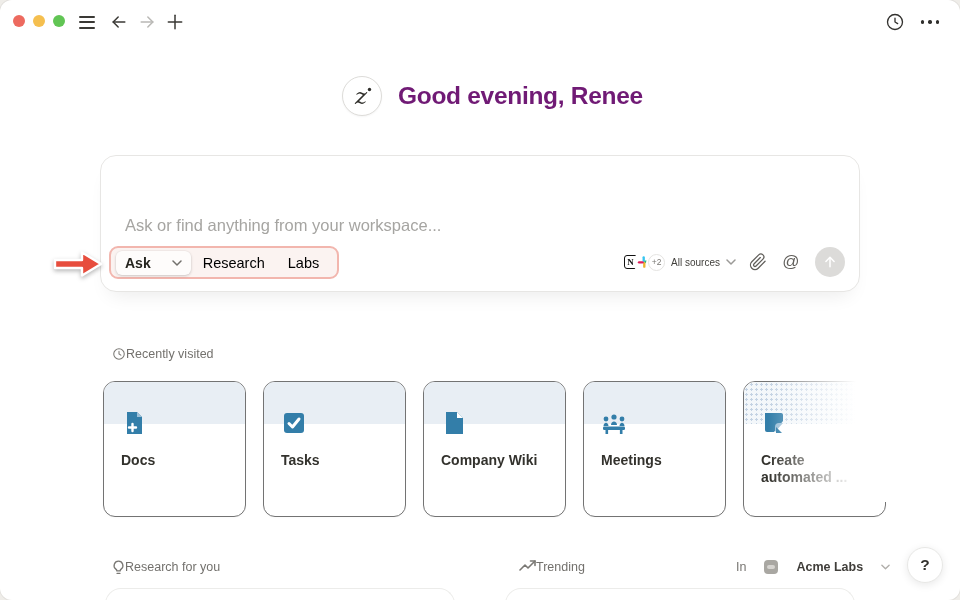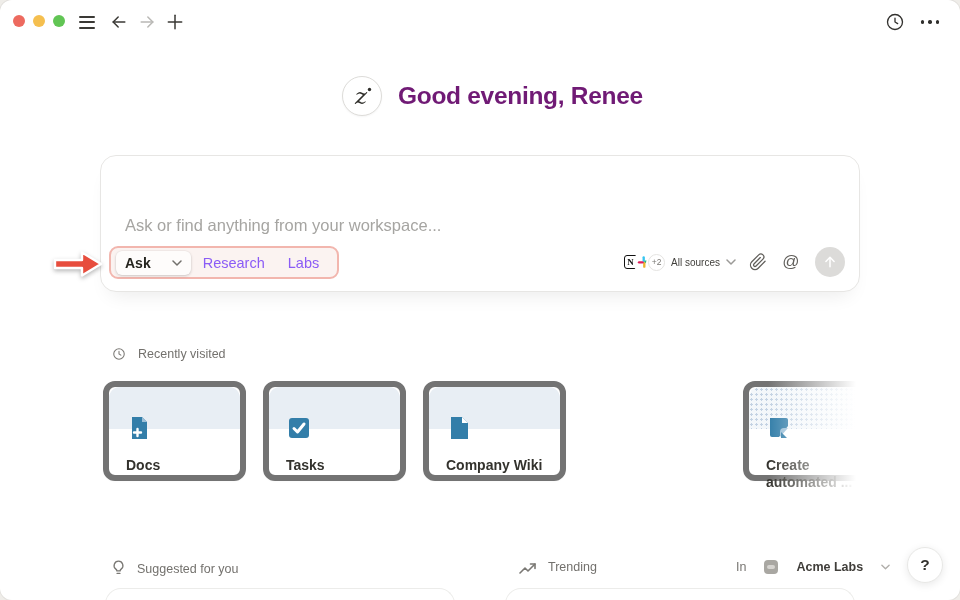--- a/index.html
+++ b/index.html
@@ -24,39 +24,39 @@
 
   
   .greet-avatar { position:absolute; left:342px; top:76px; width:40px; height:40px; border-radius:50%; border:1px solid #dddcd9; background:#fff; display:flex; align-items:center; justify-content:center; box-shadow:0 1px 2px rgba(0,0,0,.04); }
   .greet-title { position:absolute; left:398px; top:76px; height:40px; line-height:40px; font-size:24.5px; font-weight:700; letter-spacing:-0.3px; color:#701a75; }
 
   
   .composer { position:absolute; left:100px; top:155px; width:760px; height:137px; background:#fff; border:1px solid #e7e6e4; border-radius:16px; box-shadow:0 12px 20px -10px rgba(0,0,0,.09); }
   .composer-input { position:absolute; left:24px; top:16px; right:24px; font-size:16.5px; color:#a6a5a2; cursor:text;margin-top:44px; }
   .mode-wrap { position:absolute; left:8px; bottom:12px; height:33px; display:flex; align-items:center; padding:0 7px 0 5px; gap:1px; border:2px solid #f2b6ae; border-radius:9px; background:#fbf3f1; }
   .mode-ask { display:flex; align-items:center; gap:21px; padding:4px 9px; background:#fefcfb; border-radius:6px; box-shadow:0 1px 3px rgba(15,15,15,.18), 0 0 0 .5px rgba(15,15,15,.04); font-size:14px; font-weight:600; color:#26251f; cursor:pointer; }
-  .mode-item { padding:4px 11px; font-size:14.5px; color:#8b5cf6; cursor:pointer; }
+  .mode-item { padding:4px 11px; font-size:14.5px; color:#000000; cursor:pointer; }
   .annot-arrow { position:absolute; left:52px; top:249px; z-index:20; pointer-events:none; filter:drop-shadow(0 2px 2px rgba(0,0,0,.28)); }
 
   .composer-right { position:absolute; right:14px; bottom:13px; height:32px; display:flex; align-items:center; gap:11px; }
   .sources-btn { display:flex; align-items:center; gap:6px; cursor:pointer; }
   .chip-stack { display:flex; align-items:center; }
   .chip { width:17px; height:17px; border-radius:50%; background:#fff; box-shadow:0 0 0 2px #fff; display:flex; align-items:center; justify-content:center; }
   .chip + .chip { margin-left:-4px; }
   .notion-sq { width:14px; height:14px; border:1.4px solid #111; border-radius:3px; background:#fff; display:flex; align-items:center; justify-content:center; font-family:"Liberation Serif", serif; font-weight:700; font-size:9px; color:#111; }
   .plus-badge { border:1px solid #e4e3e1; box-shadow:0 0 0 2px #fff; font-size:8.5px; color:#787672; }
   .sources-label { font-size:10px; color:#403f3b; }
   .icon-btn { display:flex; align-items:center; justify-content:center; width:22px; height:22px; cursor:pointer; }
   .at-glyph { font-size:17px; color:#615f5b; }
   .send-btn { width:30px; height:30px; border-radius:50%; background:#dcdbd9; display:flex; align-items:center; justify-content:center; cursor:pointer; margin-left:2px; }
 
   
-  .section-head { position:absolute; display:flex; align-items:flex-end; gap:12px; color:#73716d; font-size:12.5px; font-weight:500; }
+  .section-head { position:absolute; display:flex; align-items:flex-start; gap:0; color:#73716d; font-size:12.5px; font-weight:500; }
   .rv-head { left:112px; top:347px; }
-  .rv-card { position:absolute; top:381px; width:143px; height:100px; background:#fff; border:6px solid #737373; border-radius:12px; box-shadow:0 1px 2px rgba(0,0,0,.02); cursor:pointer; }
+  .rv-card { position:absolute; top:381px; width:143px; height:136px; background:#fff; border:1px solid #737373; border-radius:12px; box-shadow:0 1px 2px rgba(0,0,0,.02); cursor:pointer; }
   .rv-band { height:42px; background:#e8eef4; border-radius:11px 11px 0 0; }
   .rv-band.dotted { background-image:radial-gradient(#c3d2e3 1.1px, rgba(255,255,255,0) 1.2px); background-size:5px 5px; background-color:#f3f7fa; }
   .rv-icon { position:absolute; left:17px; top:28px; width:26px; height:26px; }
   .rv-title { position:absolute; left:17px; top:70px; right:12px; font-size:14px; font-weight:600; color:#33322d; line-height:1.22; }
   .rv-fade { position:absolute; left:768px; top:376px; width:122px; height:126px; background:linear-gradient(to right, rgba(255,255,255,0), #fff 72%); z-index:5; pointer-events:none; }
 
   
   .sg-head { left:112px; top:560px; }
   .tr-head { left:519px; top:560px; }
   .workspace { position:absolute; top:560px; left:736px; display:flex; align-items:center; gap:18px; font-size:12.5px; cursor:pointer; }
@@ -209,39 +209,54 @@
 
   <div class="rv-card" style="left:423px">
     <div class="rv-band"></div>
     <svg class="rv-icon" viewBox="0 0 26 26">
       <path d="M5 2h11l6 6v16H5z" fill="#337ea9"></path>
       <path d="M16 2v6h6z" fill="#fff"></path>
     </svg>
     <div class="rv-title">Company Wiki</div>
   </div>
 
+  <div class="rv-card" style="left:583px">
+    <div class="rv-band"></div>
+    <svg class="rv-icon" viewBox="0 0 26 26">
+      <circle cx="5" cy="9" r="2.4" fill="#337ea9"></circle>
+      <circle cx="13" cy="7" r="2.6" fill="#337ea9"></circle>
+      <circle cx="21" cy="9" r="2.4" fill="#337ea9"></circle>
+      <path d="M2.5 16c0-2 1.2-3.3 2.5-3.3S7.5 14 7.5 16z" fill="#337ea9"></path>
+      <path d="M10 15c0-2.2 1.4-3.6 3-3.6s3 1.4 3 3.6z" fill="#337ea9"></path>
+      <path d="M18.5 16c0-2 1.2-3.3 2.5-3.3s2.5 1.3 2.5 3.3z" fill="#337ea9"></path>
+      <rect x="2" y="16.5" width="22" height="3.4" rx="1.2" fill="#337ea9"></rect>
+      <rect x="4.5" y="20" width="2.6" height="4" fill="#337ea9"></rect>
+      <rect x="18.9" y="20" width="2.6" height="4" fill="#337ea9"></rect>
+    </svg>
+    <div class="rv-title">Meetings</div>
+  </div>
 
   <div class="rv-card" style="left:743px">
     <div class="rv-band dotted"></div>
     <svg class="rv-icon" viewBox="0 0 26 26">
       <path d="M4 3h16a2 2 0 0 1 2 2v6l-9 11H6a2 2 0 0 1-2-2z" fill="#337ea9"></path>
       <path d="M22 13l-8 9v-5a4 4 0 0 1 4-4z" fill="#9dc0d8"></path>
       <path d="M15 17l6 6h-6z" fill="#337ea9"></path>
     </svg>
     <div class="rv-title">Create automated ...</div>
   </div>
 
   <div class="rv-fade"></div>
 
   <div class="section-head sg-head">
     <svg width="13" height="16" viewBox="0 0 16 20" fill="none" stroke="#7a7874" stroke-width="1.6" stroke-linecap="round">
       <path d="M8 1.5a5.5 5.5 0 0 0-3.3 9.9c.8.6 1.3 1.4 1.3 2.3h4c0-.9.5-1.7 1.3-2.3A5.5 5.5 0 0 0 8 1.5z"></path>
       <path d="M6.2 16.8h3.6"></path>
     </svg>
-    <span>Suggested for you</span>
+    <span>Research for you</span>
   </div>
 
   <div class="section-head tr-head">
     <svg width="17" height="11" viewBox="0 0 17 11" fill="none" stroke="#7a7874" stroke-width="1.6" stroke-linecap="round" stroke-linejoin="round">
       <path d="M1 10l5-5 3 3 7-7"></path>
         <path d="M11.5 1H16v4.5"></path>
     </svg>
     <span>Trending</span>
   </div>
 

